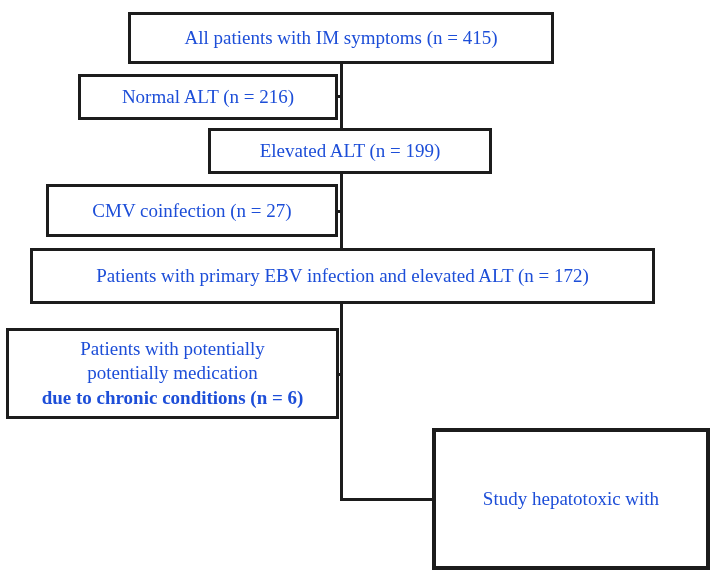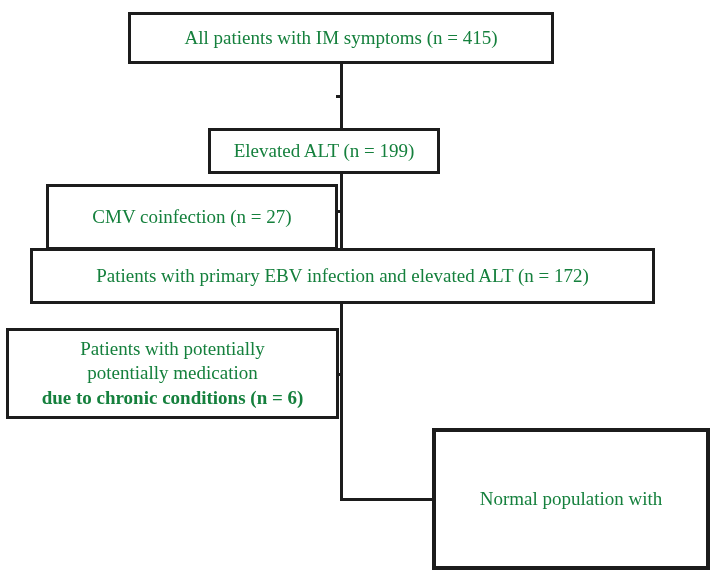--- a/index.html
+++ b/index.html
@@ -6,21 +6,21 @@
     margin: 0;
     padding: 0;
     background: #ffffff;
   }
   .canvas {
     position: relative;
     width: 720px;
     height: 579px;
     background: #ffffff;
     font-family: "Liberation Serif", "DejaVu Serif", serif;
-    color: #15803d;
+    color: #1d4ed8;
     overflow: hidden;
   }
   
   .line {
     position: absolute;
     background: #1c1c1c;
     z-index: 1;
   }
   .trunk   { left: 340px; top: 64px;  width: 3px;  height: 437px; }
   .stub-normal { left: 336px; top: 95px;  width: 6px; height: 3px; }
@@ -39,22 +39,22 @@
     flex-direction: column;
     align-items: center;
     justify-content: center;
     text-align: center;
     font-size: 19px;
     line-height: 1.25;
     padding: 2px 6px;
   }
   .node-all      { left: 128px; top: 12px;  width: 426px; height: 52px; }
   .node-normal   { left: 78px;  top: 74px;  width: 260px; height: 46px; }
-  .node-elevated { left: 208px; top: 128px; width: 232px; height: 46px; }
-  .node-cmv      { left: 46px;  top: 184px; width: 292px; height: 66px; }
+  .node-elevated { left: 208px; top: 128px; width: 284px; height: 46px; }
+  .node-cmv      { left: 46px;  top: 184px; width: 292px; height: 53px; }
   .node-ebv      { left: 30px;  top: 248px; width: 625px; height: 56px; }
   .node-med      { left: 6px;   top: 328px; width: 333px; height: 91px; }
   .node-study    {
     left: 432px; top: 428px; width: 278px; height: 142px;
     border-width: 4px;
     line-height: 1.68;
   }
   .node-med .gap-line { margin-top: 2px; font-weight: bold; }
 </style>
 </head>
@@ -65,36 +65,39 @@
   <div class="line trunk"></div>
   <div class="line stub-normal"></div>
   <div class="line stub-cmv"></div>
   <div class="line stub-med"></div>
   <div class="line elbow"></div>
 
   <div class="node node-all">
     <span>All patients with IM symptoms (n = 415)</span>
   </div>
 
+  <div class="node node-normal">
+    <span>Normal ALT (n = 216)</span>
+  </div>
 
   <div class="node node-elevated">
     <span>Elevated ALT (n = 199)</span>
   </div>
 
   <div class="node node-cmv">
     <span>CMV coinfection (n = 27)</span>
   </div>
 
   <div class="node node-ebv">
     <span>Patients with primary EBV infection and elevated ALT (n = 172)</span>
   </div>
 
   <div class="node node-med">
     <div>Patients with potentially</div>
     <div>potentially medication</div>
     <div class="gap-line">due to chronic conditions (n = 6)</div>
   </div>
 
   <div class="node node-study">
-    <div>Normal population with</div>
+    <div>Study hepatotoxic with</div>
   </div>
 
 </div>
 
 </body></html>

